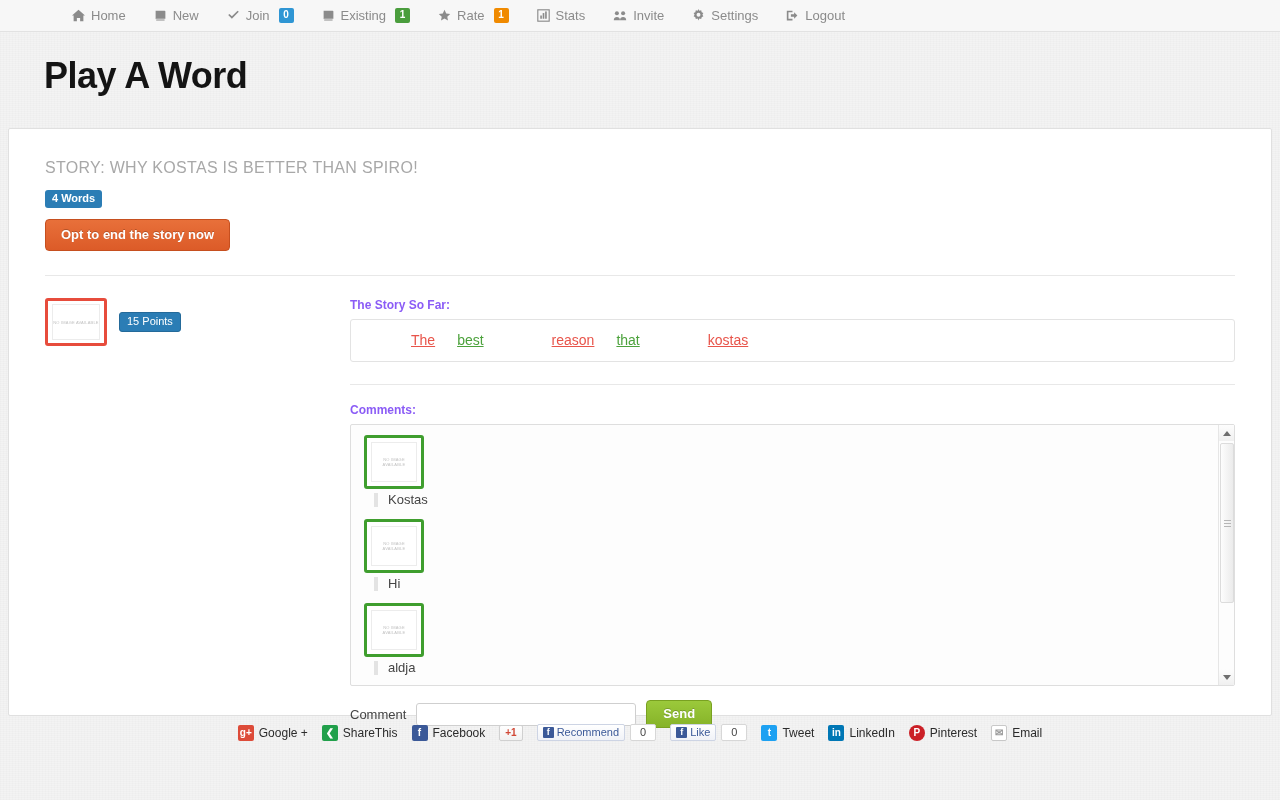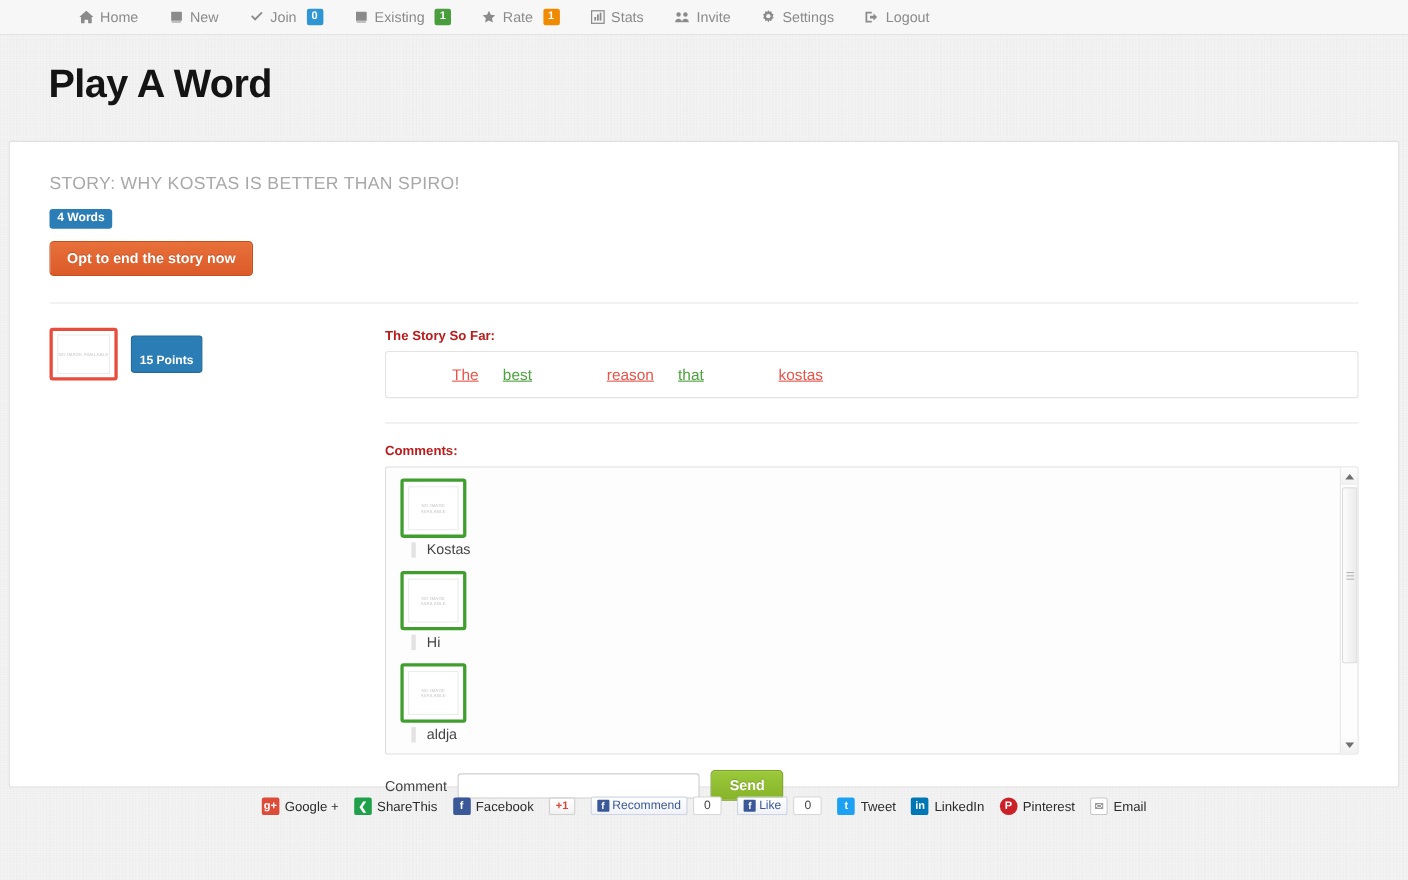--- a/index.html
+++ b/index.html
@@ -148,43 +148,43 @@
     color: #c2c2c2;
     letter-spacing: .2px;
   }
   .pts-badge {
     display: inline-block;
     margin-left: 12px;
     background: #2b7db5;
     border: 1px solid #246a9a;
     color: #fff;
     font-size: 11px;
-    font-weight: bold;
-    padding: 17px 7px 4px;
+    font-weight: normal;
+    padding: 3px 7px 4px;
     border-radius: 3px;
     line-height: 11px;
   }
   .turn-badge {
     display: inline-block;
     margin-left: 7px;
     background: #c0392b;
     border: 1px solid #a5301f;
     color: #fff;
     font-size: 11px;
     font-weight: bold;
     padding: 3px 7px 4px;
     border-radius: 3px;
     line-height: 11px;
   }
 
   
   .sec-label {
     font-size: 12px;
     font-weight: bold;
-    color: #b91c1c;
+    color: #8b5cf6;
     margin: 0 0 7px 0;
   }
   .story-box {
     border: 1px solid #e3e3e3;
     border-radius: 3px;
     background: #fff;
     padding: 12px 14px 13px;
     display: flex;
     gap: 22px;
   }

